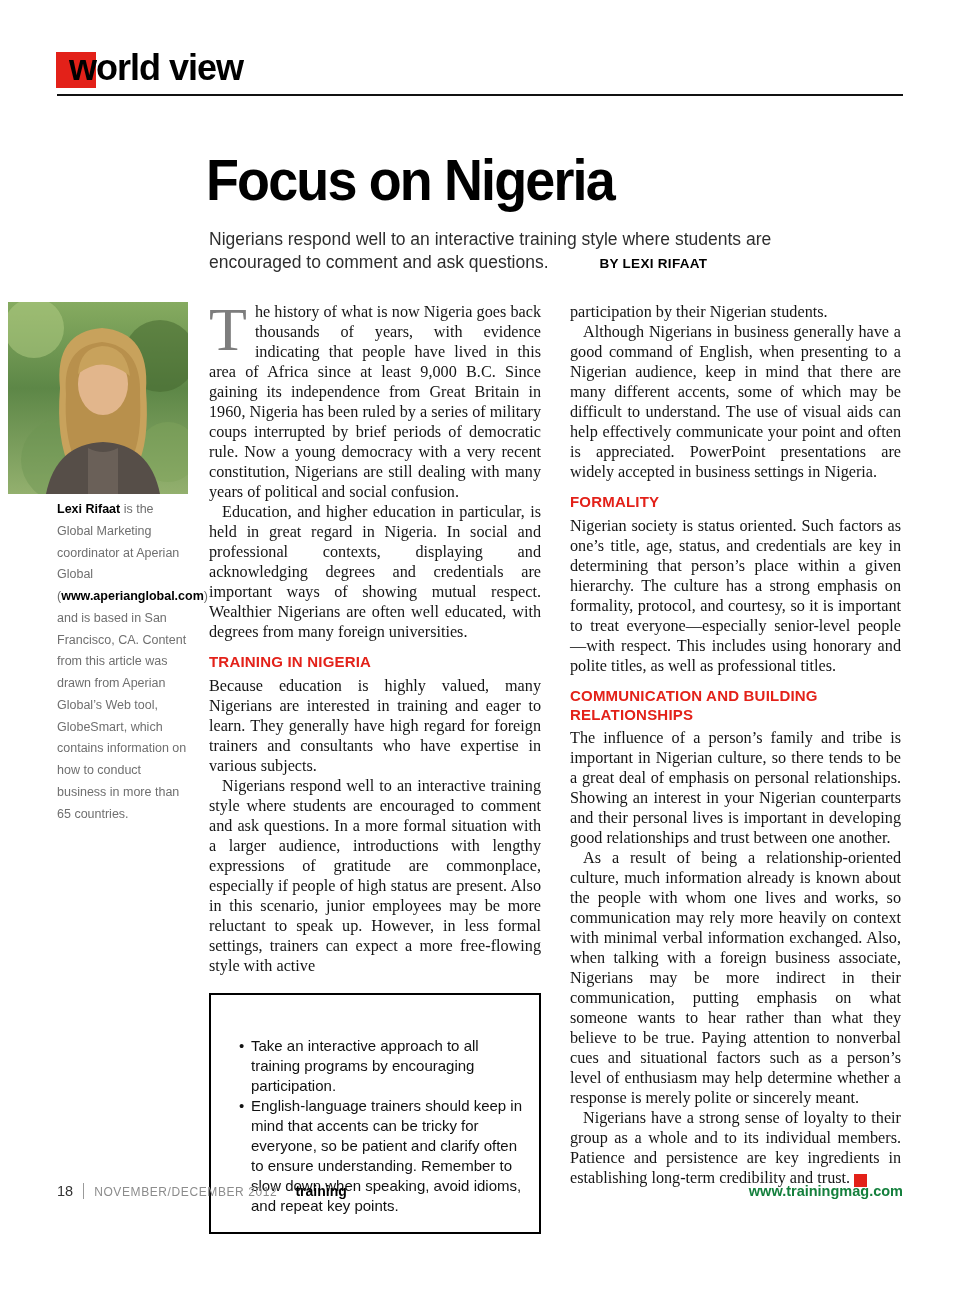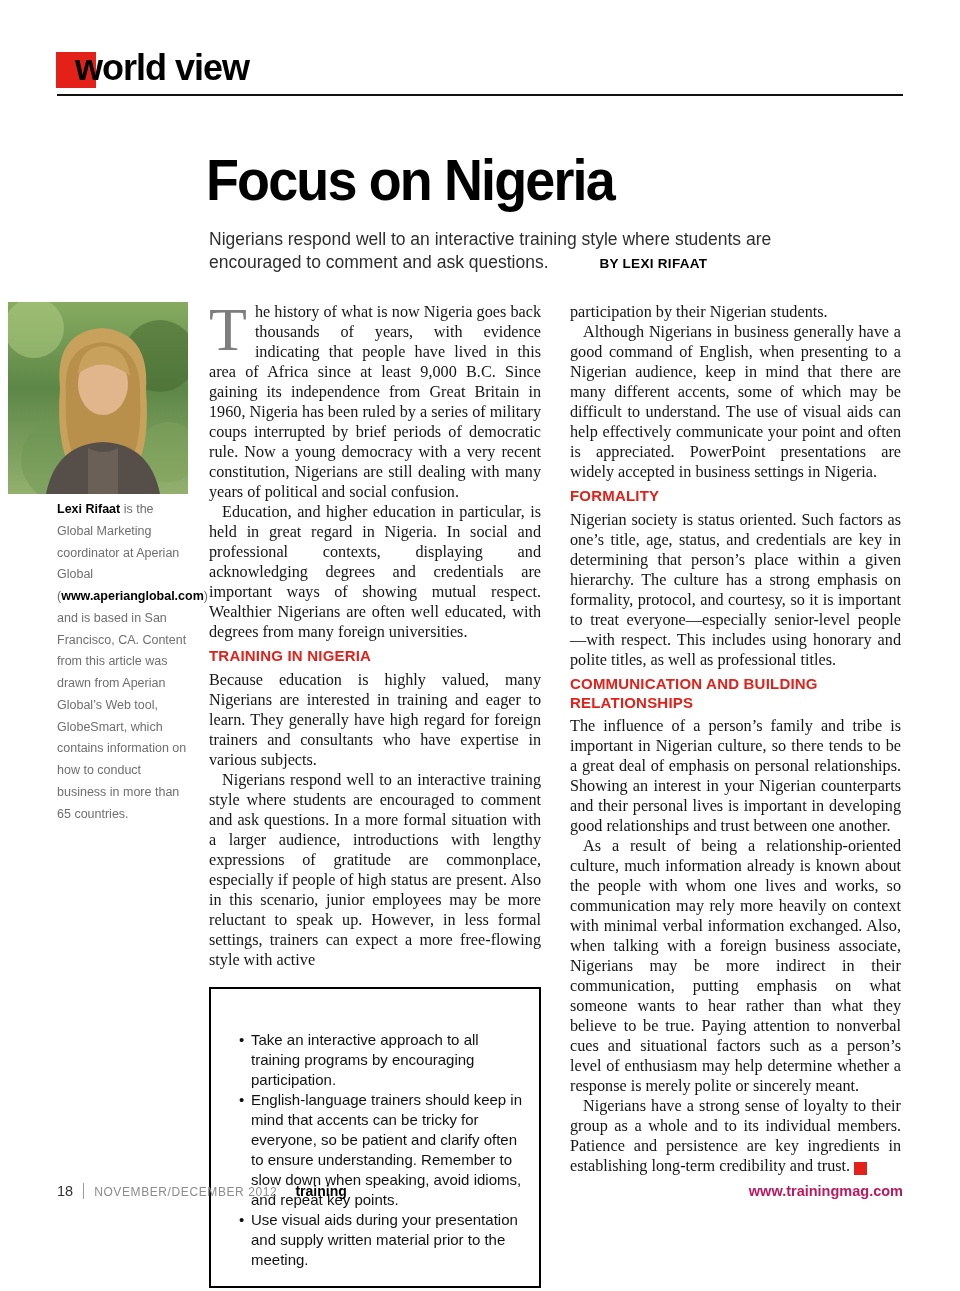--- a/index.html
+++ b/index.html
@@ -9,21 +9,21 @@
     background:#ffffff; overflow:hidden;
     font-family:"Liberation Serif", serif; color:#1a1a1a;
   }
 
   
   .masthead { position:absolute; left:57px; top:50px; width:846px; padding-bottom:8px; border-bottom:2px solid #111; }
   .masthead-red-square { position:absolute; left:-1px; top:2px; width:40px; height:36px; background:#e32119; }
   .masthead-title {
     position:relative; display:inline-block; z-index:1;
     font-family:"Liberation Sans", sans-serif; font-weight:bold;
-    font-size:36px; letter-spacing:-1px; color:#000; line-height:1; padding-left:18px;
+    font-size:36px; letter-spacing:-1px; color:#000; line-height:1; padding-left:12px;
   }
 
   
   .headline {
     position:absolute; left:206px; top:146px;
     font-family:"Liberation Sans", sans-serif; font-weight:bold;
     font-size:58px; letter-spacing:-2px; color:#000;
     transform:scaleX(0.93); transform-origin:left top; white-space:nowrap;
   }
   .deck {
@@ -46,21 +46,21 @@
   .col-2 { left:570px; width:331px; }
   .col p { margin:0; }
   .col p.indent { text-indent:13px; }
   .dropcap {
     float:left; font-family:"Liberation Serif", serif; color:#7d7d7d;
     font-size:62px; line-height:50px; padding:2px 8px 0 0;
   }
   .red-heading {
     font-family:"Liberation Sans", sans-serif; font-weight:bold;
     font-size:15px; color:#e32119; letter-spacing:0.2px;
-    margin:5px 0 4px 0; text-align:left; line-height:1.25;
+    margin:11px 0 4px 0; text-align:left; line-height:1.25;
   }
 
   
   .tips-box {
     border:2px solid #000; margin-top:17px; padding:13px 16px 16px 16px;
     font-family:"Liberation Sans", sans-serif; text-align:left;
   }
   .tips-title { font-size:22px; font-weight:bold; color:#000; padding-bottom:9px; border-bottom:2px solid #000; }
   .tips-list { list-style:none; margin-top:28px; padding-left:12px; }
   .tips-list li { position:relative; padding-left:12px; font-size:15px; line-height:20px; color:#111; }
@@ -77,21 +77,21 @@
   .footer {
     position:absolute; left:57px; top:1183px; width:846px;
     display:flex; justify-content:space-between; align-items:baseline;
     font-family:"Liberation Sans", sans-serif;
   }
   .footer-left { display:flex; align-items:baseline; }
   .footer-pagenum { font-size:14.5px; color:#333; }
   .footer-divider { border-left:1px solid #9a9a9a; align-self:stretch; margin:0 10px; }
   .footer-issue { font-size:12px; letter-spacing:0.6px; color:#8c8c8c; }
   .footer-mag { font-size:14px; font-weight:bold; color:#000; margin-left:18px; }
-  .footer-site { font-size:14.5px; font-weight:bold; color:#be185d; text-decoration:none; }
+  .footer-site { font-size:14.5px; font-weight:bold; color:#15803d; text-decoration:none; }
 </style>
 </head>
 <body>
 
 <div class="page">
 
   <div class="masthead">
     <span class="masthead-red-square"></span>
     <span class="masthead-title">world view</span>
   </div>
@@ -135,21 +135,20 @@
     </p>
     <p class="indent">Education, and higher education in particular, is held in great regard in Nigeria. In social and professional contexts, displaying and acknowledging degrees and credentials are important ways of showing mutual respect. Wealthier Nigerians are often well educated, with degrees from many foreign universities.</p>
     <h3 class="red-heading">TRAINING IN NIGERIA</h3>
     <p>Because education is highly valued, many Nigerians are interested in training and eager to learn. They generally have high regard for foreign trainers and consultants who have expertise in various subjects.</p>
     <p class="indent">Nigerians respond well to an interactive training style where students are encouraged to comment and ask questions. In a more formal situation with a larger audience, introductions with lengthy expressions of gratitude are commonplace, especially if people of high status are present. Also in this scenario, junior employees may be more reluctant to speak up. However, in less formal settings, trainers can expect a more free-flowing style with active</p>
 
     <div class="tips-box">
       <ul class="tips-list">
         <li>Take an interactive approach to all training programs by encouraging participation.</li>
         <li>English-language trainers should keep in mind that accents can be tricky for everyone, so be patient and clarify often to ensure understanding. Remember to slow down when speaking, avoid idioms, and repeat key points.</li>
-        <li>Use visual aids during your presentation and supply written material prior to the meeting.</li>
       </ul>
     </div>
   </div>
 
   <div class="col col-2">
     <p>participation by their Nigerian students.</p>
     <p class="indent">Although Nigerians in business generally have a good command of English, when presenting to a Nigerian audience, keep in mind that there are many different accents, some of which may be difficult to understand. The use of visual aids can help effectively communicate your point and often is appreciated. PowerPoint presentations are widely accepted in business settings in Nigeria.</p>
     <h3 class="red-heading">FORMALITY</h3>
     <p>Nigerian society is status oriented. Such factors as one’s title, age, status, and credentials are key in determining that person’s place within a given hierarchy. The culture has a strong emphasis on formality, protocol, and courtesy, so it is important to treat everyone—especially senior-level people—with respect. This includes using honorary and polite titles, as well as professional titles.</p>
     <h3 class="red-heading">COMMUNICATION AND BUILDING RELATIONSHIPS</h3>

